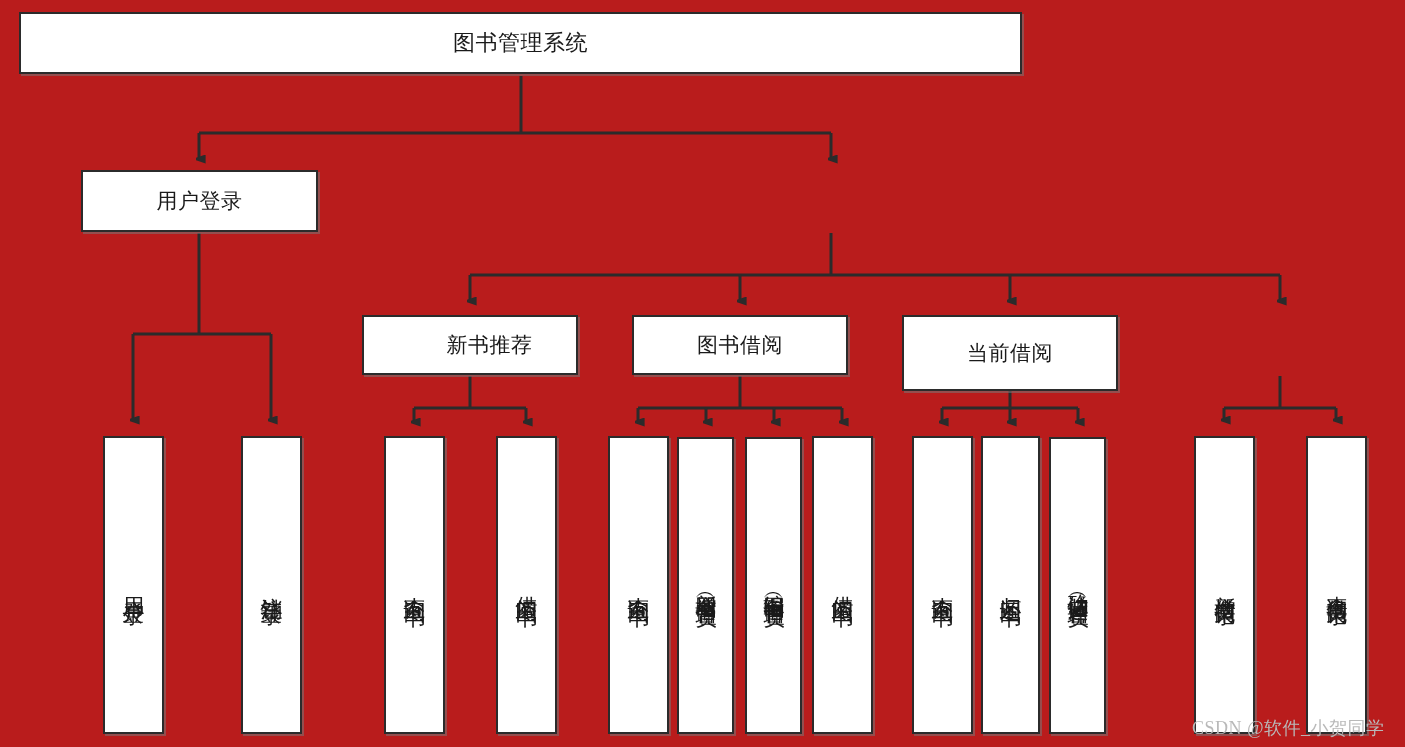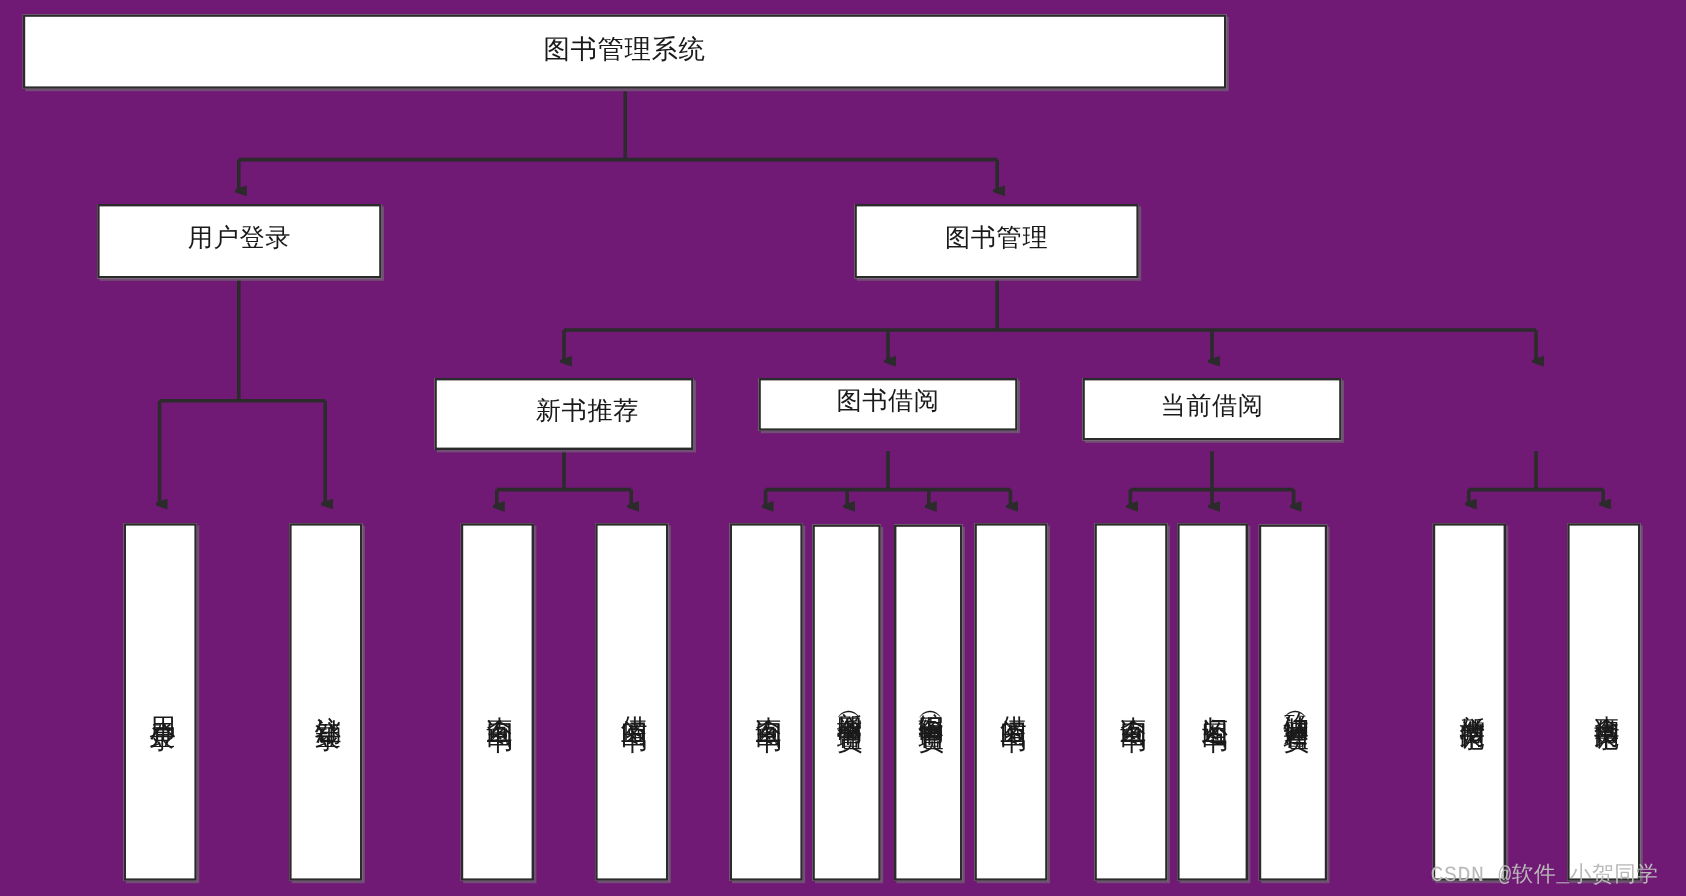--- a/index.html
+++ b/index.html
@@ -4,23 +4,23 @@
 <style>
   html, body {
     margin: 0;
     padding: 0;
     background: #ffffff;
   }
   #canvas {
     position: relative;
     width: 1405px;
     height: 747px;
-    background: #701a75;
+    background: #b91c1c;
     overflow: hidden;
-    font-family: Liberation Mono, monospace;
+    font-family: Liberation Serif, serif;
   }
   #edges {
     position: absolute;
     left: 0;
     top: 0;
     width: 1405px;
     height: 747px;
     pointer-events: none;
   }
   .node {
@@ -129,31 +129,28 @@
     </g>
   </svg>
 
   <div class="node horiz root" style="left:19px; top:12px; width:1003px; height:62px;">
     <span class="node-label">图书管理系统</span>
   </div>
 
   <div class="node horiz" style="left:81px; top:170px; width:237px; height:62px;">
     <span class="node-label">用户登录</span>
   </div>
-  <div class="node horiz" style="left:712px; top:170px; width:237px; height:62px;">
-    <span class="node-label">图书管理</span>
-  </div>
 
   <div class="node horiz" style="left:362px; top:315px; width:216px; height:60px;padding-left:39px;">
     <span class="node-label">新书推荐</span>
   </div>
-  <div class="node horiz" style="left:632px; top:315px; width:216px; height:44px;">
+  <div class="node horiz" style="left:632px; top:315px; width:216px; height:60px;">
     <span class="node-label">图书借阅</span>
   </div>
-  <div class="node horiz" style="left:902px; top:315px; width:216px; height:52px;">
+  <div class="node horiz" style="left:902px; top:315px; width:216px; height:76px;">
     <span class="node-label">当前借阅</span>
   </div>
 
   <div class="node vert" style="left:103px; top:436px; width:61px; height:298px;">
     <span class="node-label">用户登录</span>
   </div>
   <div class="node vert" style="left:241px; top:436px; width:61px; height:298px;">
     <span class="node-label">注销登录</span>
   </div>
 

